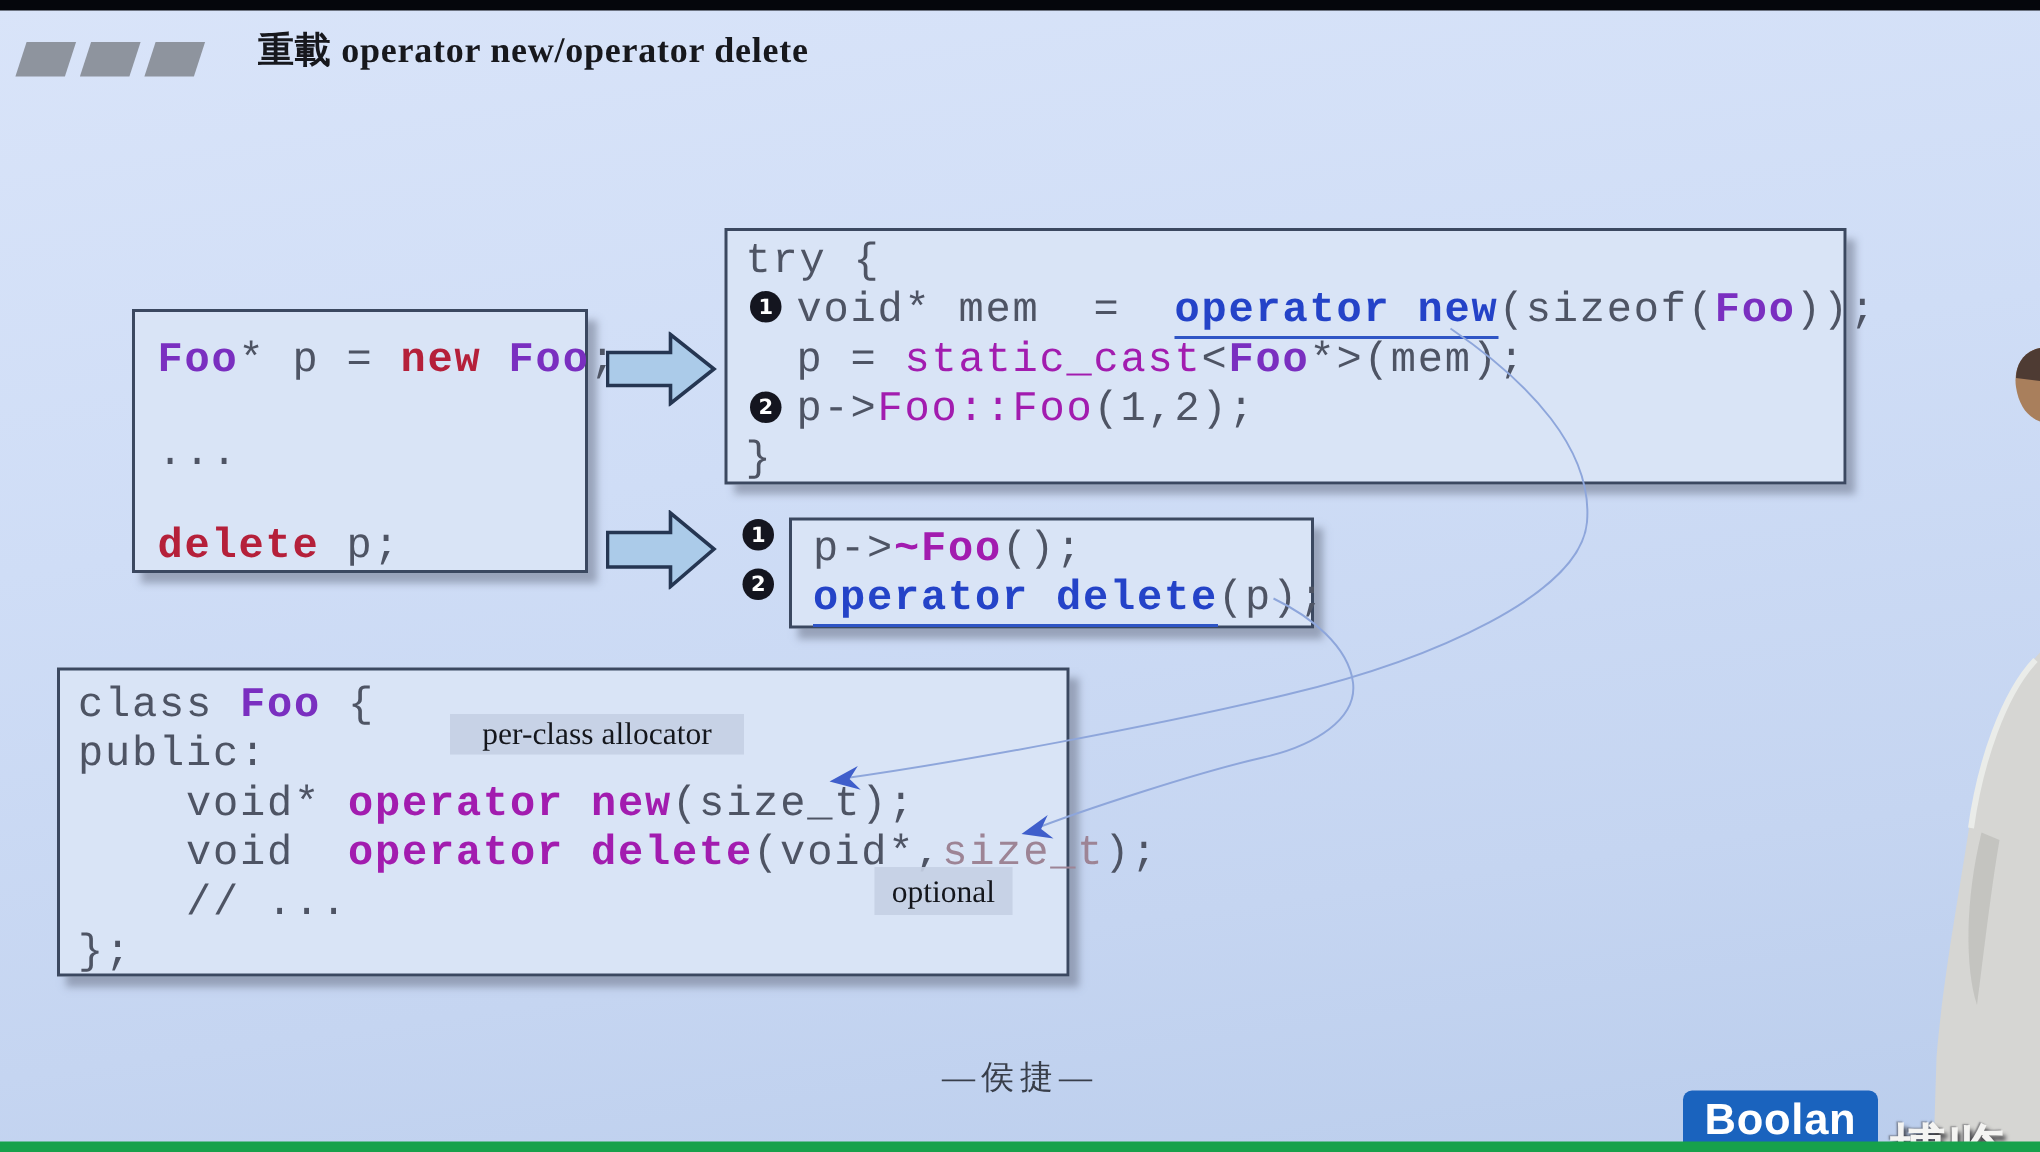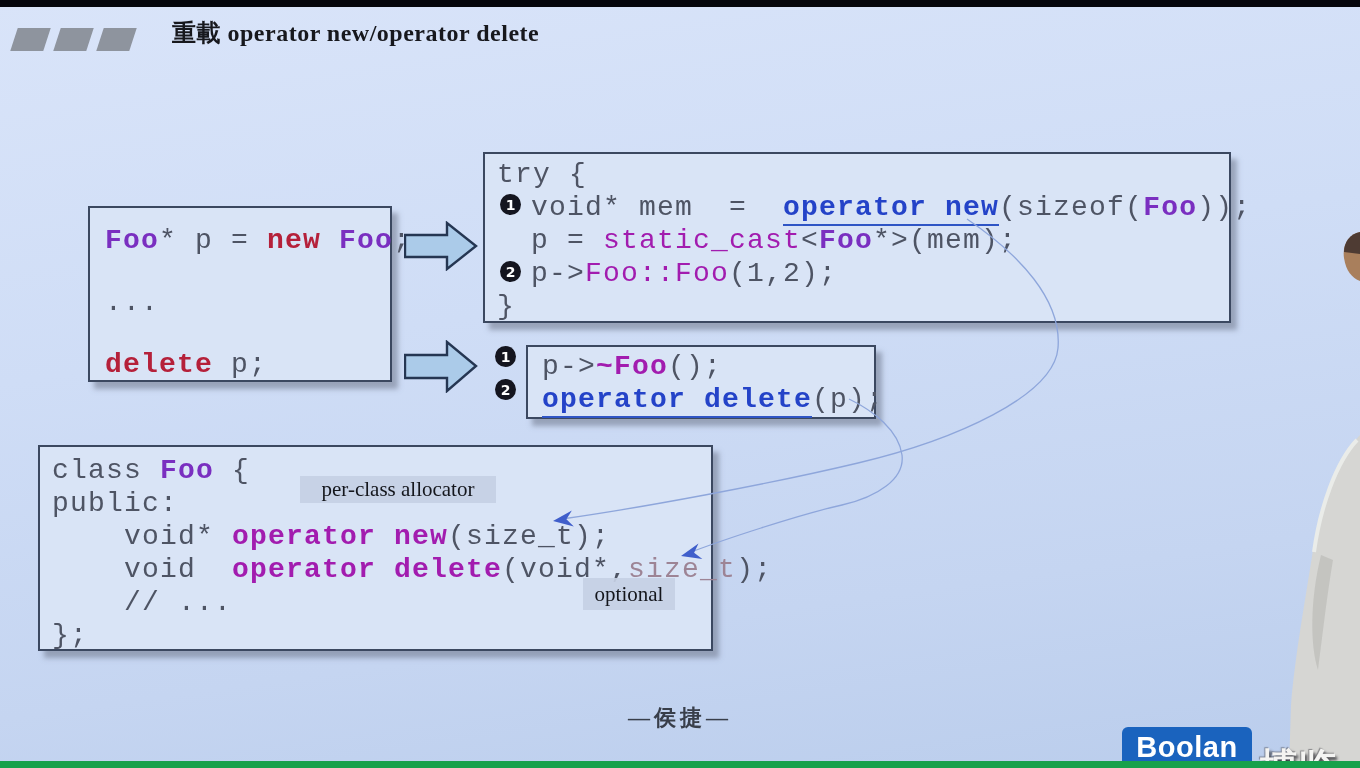--- a/index.html
+++ b/index.html
@@ -46,21 +46,21 @@
   .tag{position:absolute;z-index:5;background:rgba(197,208,228,.92);color:#14161c;
     font-family:"Liberation Serif","DejaVu Serif",serif;font-size:21px;
     display:flex;align-items:center;justify-content:center;}
   #tag-alloc{left:272px;top:476px;width:196px;height:27px;margin-left:28px;}
   #tag-opt{left:583px;top:578px;width:92px;height:32px;}
   
   .flow-arrow{position:absolute;z-index:2;}
   #curves{position:absolute;left:0;top:0;z-index:6;pointer-events:none;}
   
   .author{position:absolute;left:0;top:703px;width:1360px;text-align:center;z-index:3;
-    font-family:"Liberation Serif","DejaVu Serif",serif;font-size:22px;color:#383e4a;letter-spacing:4px;font-weight:bold;}
+    font-family:"Liberation Serif","DejaVu Serif",serif;font-size:22px;color:#383e4a;letter-spacing:4px;}
   .brand{position:absolute;left:1122px;top:702px;z-index:8;display:flex;align-items:center;gap:8px;}
   .brand-badge{width:130px;height:42px;background:#1a63be;border-radius:6px;display:flex;
     align-items:center;justify-content:center;color:#fff;font-weight:bold;font-size:29px;letter-spacing:.5px;}
   .brand-cn{font-size:38px;font-weight:bold;color:#f4f4f2;
     text-shadow:2px 3px 3px rgba(40,40,45,.85),-1px -1px 1px rgba(60,60,65,.5);margin-top:40px;}
   
   #person{position:absolute;left:0;top:0;z-index:1;}
 </style>
 </head>
 <body>

